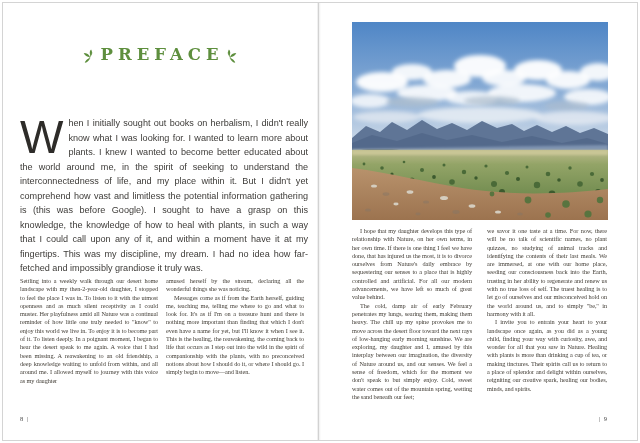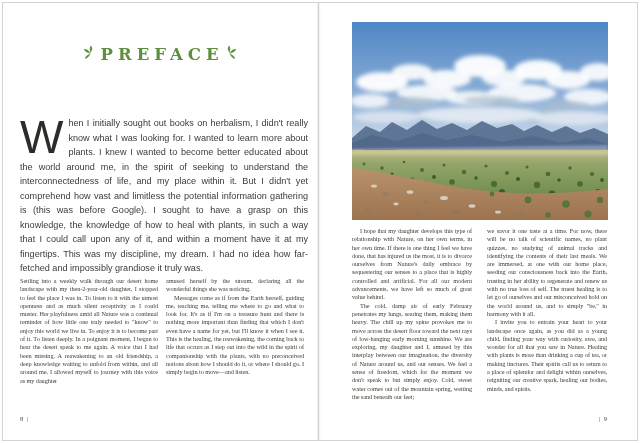--- a/index.html
+++ b/index.html
@@ -10,21 +10,21 @@
   html,body{margin:0;padding:0;background:#fafafa;}
   .spread{
     position:relative;width:640px;height:443px;background:#ffffff;
     font-family:"Liberation Serif",serif;overflow:hidden;
   }
   .frame{position:absolute;inset:2px;border:1px solid #d4d4d4;pointer-events:none;z-index:6;}
   .gutter{position:absolute;left:317px;top:3px;bottom:3px;width:4px;z-index:2;
     background:linear-gradient(to right,#ffffff,#c9c9c9 45%,#f2f2f2 60%,#ffffff);}
   
   .heading{position:absolute;left:0;top:45px;width:320px;display:flex;
-    align-items:flex-start;justify-content:center;z-index:1;}
+    align-items:flex-end;justify-content:center;z-index:1;}
   .title{font-family:"DejaVu Serif",serif;font-weight:700;font-size:16.5px;
     letter-spacing:5px;color:var(--green);padding-left:4px;}
   .orn{display:block;}
   .orn.flip{transform:scaleX(-1);}
   .intro{position:absolute;left:20px;top:116px;width:288px;
     font-family:"Liberation Sans",sans-serif;font-size:9.1px;line-height:14.5px;
     color:var(--ink);text-align:justify;}
   .dropcap{float:left;font-family:"Liberation Sans",sans-serif;font-size:46px;
     line-height:36px;padding:3px 5px 0 0;color:#2e2c29;}
   .cols{position:absolute;display:flex;color:var(--serif-ink);z-index:1;}

